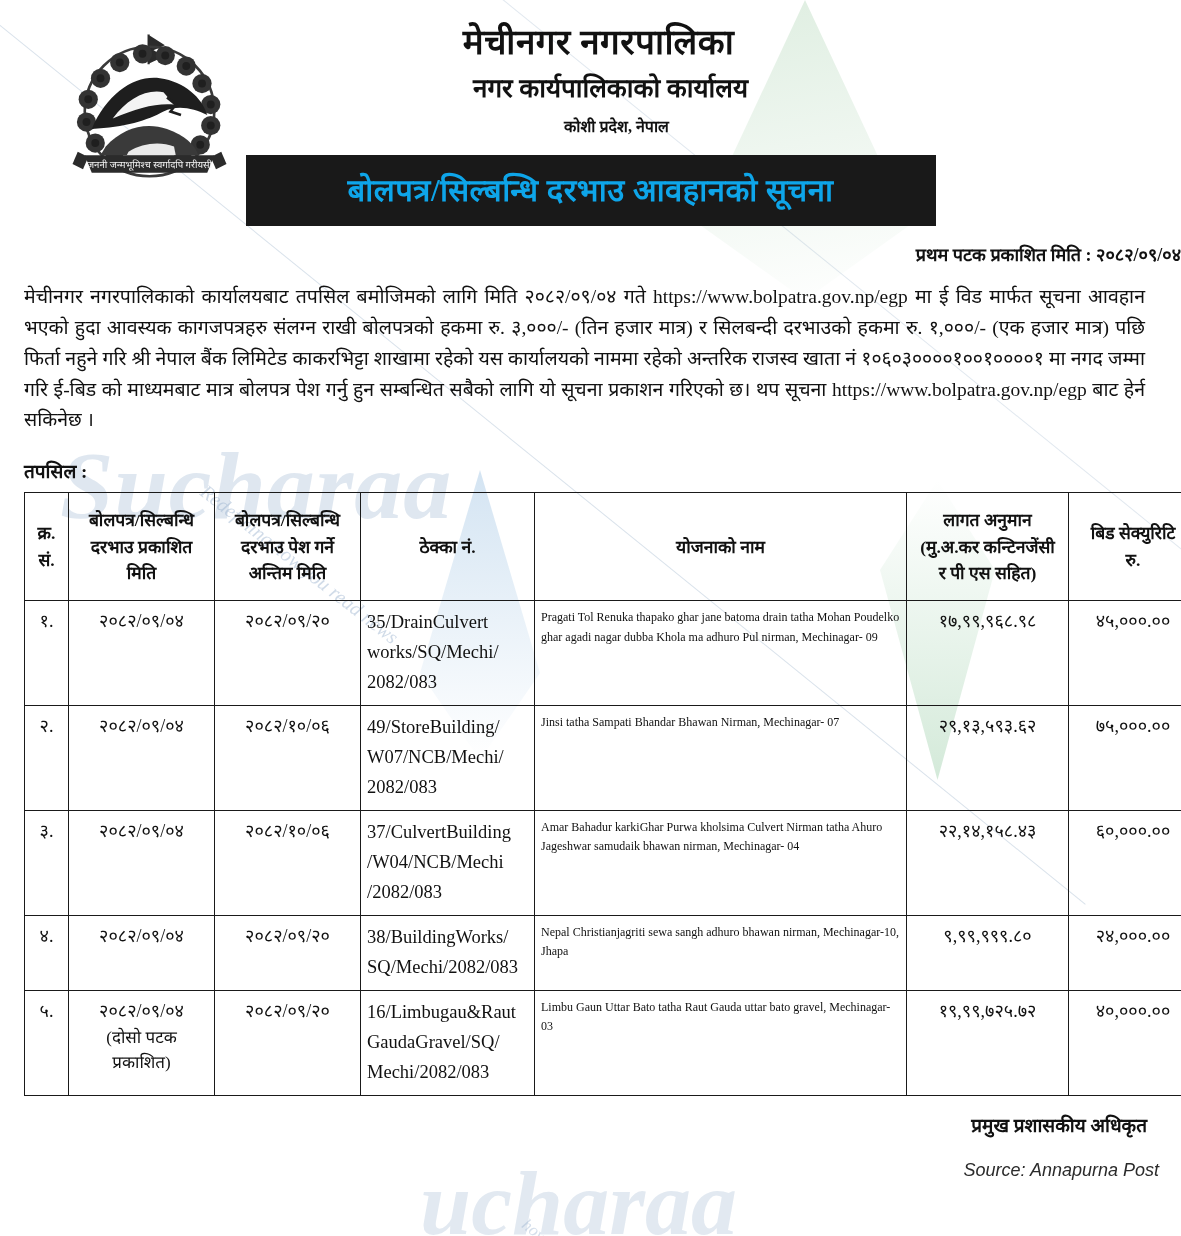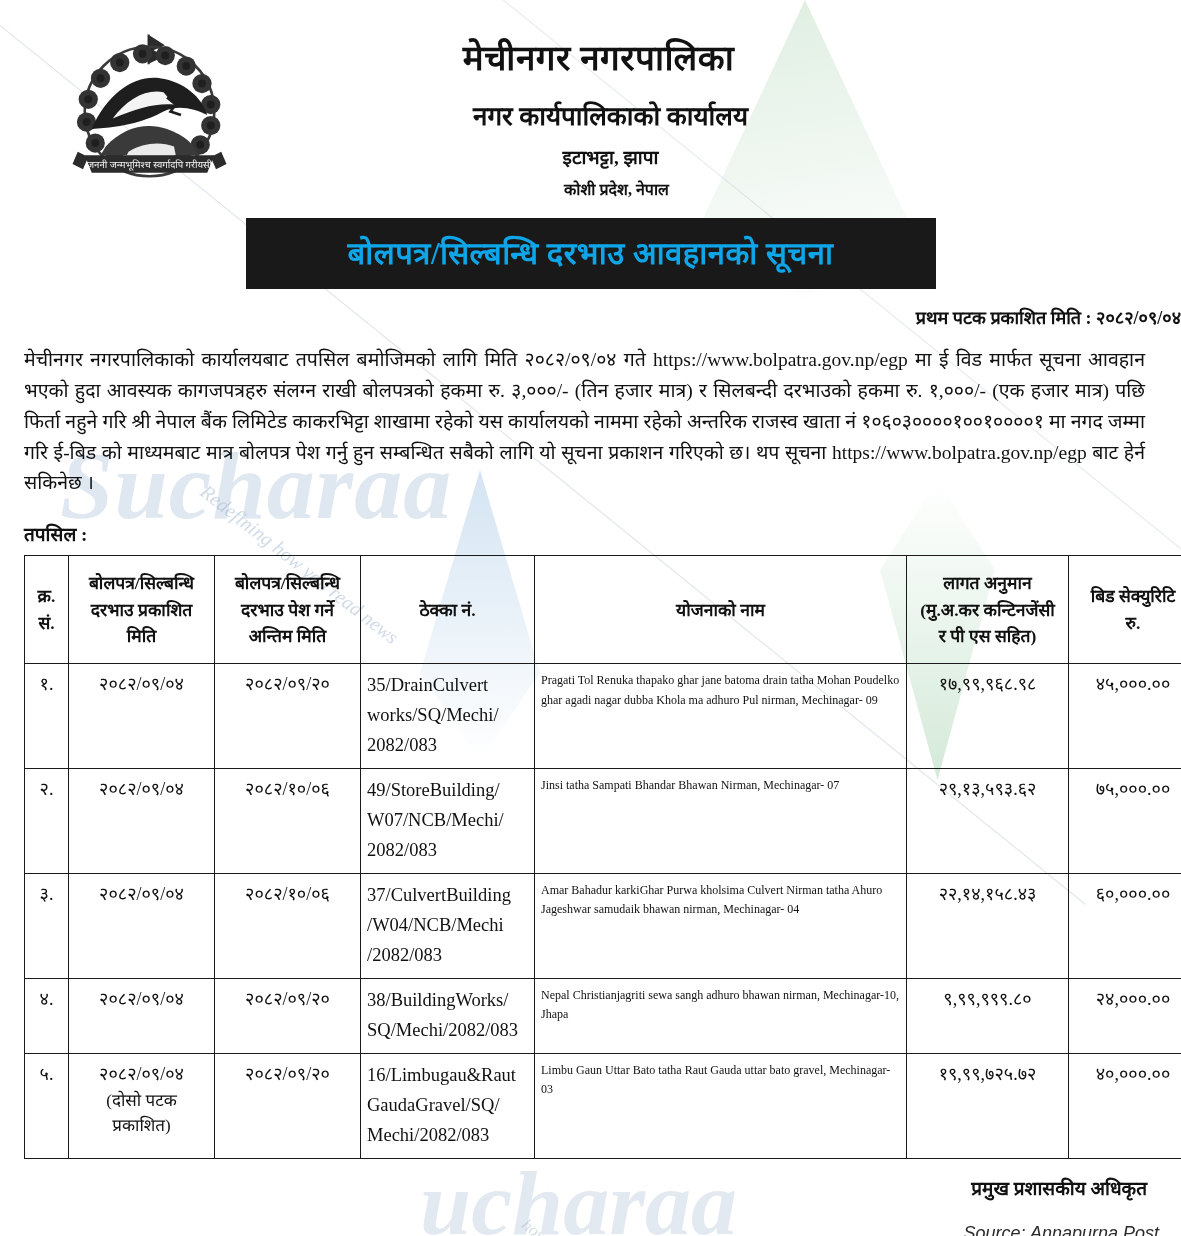--- a/index.html
+++ b/index.html
@@ -121,21 +121,21 @@
     top: 24px;
     width: 175px;
     height: 175px;
   }
   .org-name {
     font-family: "Liberation Serif", serif;
     font-size: 35px;
     font-weight: bold;
     letter-spacing: 0.5px;
     line-height: 1.3;
-    margin: 16px;
+    margin: 0;
     padding-left: 16px;
   }
   .org-office {
     font-family: "Liberation Serif", serif;
     font-size: 26px;
     font-weight: bold;
     line-height: 1.45;
     margin: 4px 0 0 0;
     padding-left: 40px;
   }
@@ -343,21 +343,20 @@
 
         <path d="M26 150 L 174 150 L 166 170 L 34 170 Z" fill="#2b2b2b"></path>
         <path d="M18 146 l12 6 -6 14 -12 -6 z" fill="#2b2b2b"></path>
         <path d="M182 146 l-12 6 6 14 12 -6 z" fill="#2b2b2b"></path>
         <text x="100" y="165" font-size="11" fill="#f2f2f2" text-anchor="middle" font-family="Liberation Serif, serif">जननी जन्मभूमिश्च स्वर्गादपि गरीयसी</text>
       </g>
     </svg>
 
     <div class="org-name">मेचीनगर नगरपालिका</div>
     <div class="org-office">नगर कार्यपालिकाको कार्यालय</div>
-    <div class="org-place">इटाभट्टा, झापा</div>
     <div class="org-province">कोशी प्रदेश, नेपाल</div>
   </div>
 
   <div class="banner-wrap">
     <div class="banner">बोलपत्र/सिल्बन्धि दरभाउ आवहानको सूचना</div>
   </div>
   <div class="pub-date">प्रथम पटक प्रकाशित मिति : २०८२/०९/०४</div>
 
   <div class="body-para">मेचीनगर नगरपालिकाको कार्यालयबाट तपसिल बमोजिमको लागि मिति २०८२/०९/०४ गते https://www.bolpatra.gov.np/egp मा ई विड मार्फत सूचना आवहान भएको हुदा आवस्यक कागजपत्रहरु संलग्न राखी बोलपत्रको हकमा रु. ३,०००/- (तिन  हजार मात्र) र सिलबन्दी दरभाउको हकमा रु. १,०००/- (एक हजार मात्र) पछि फिर्ता नहुने गरि श्री नेपाल बैंक लिमिटेड काकरभिट्टा शाखामा रहेको यस कार्यालयको नाममा रहेको अन्तरिक राजस्व खाता नं १०६०३००००१००१००००१ मा नगद जम्मा गरि ई-बिड को माध्यमबाट मात्र बोलपत्र पेश गर्नु हुन सम्बन्धित सबैको लागि यो सूचना प्रकाशन गरिएको छ। थप सूचना https://www.bolpatra.gov.np/egp बाट हेर्न सकिनेछ ।</div>
 

